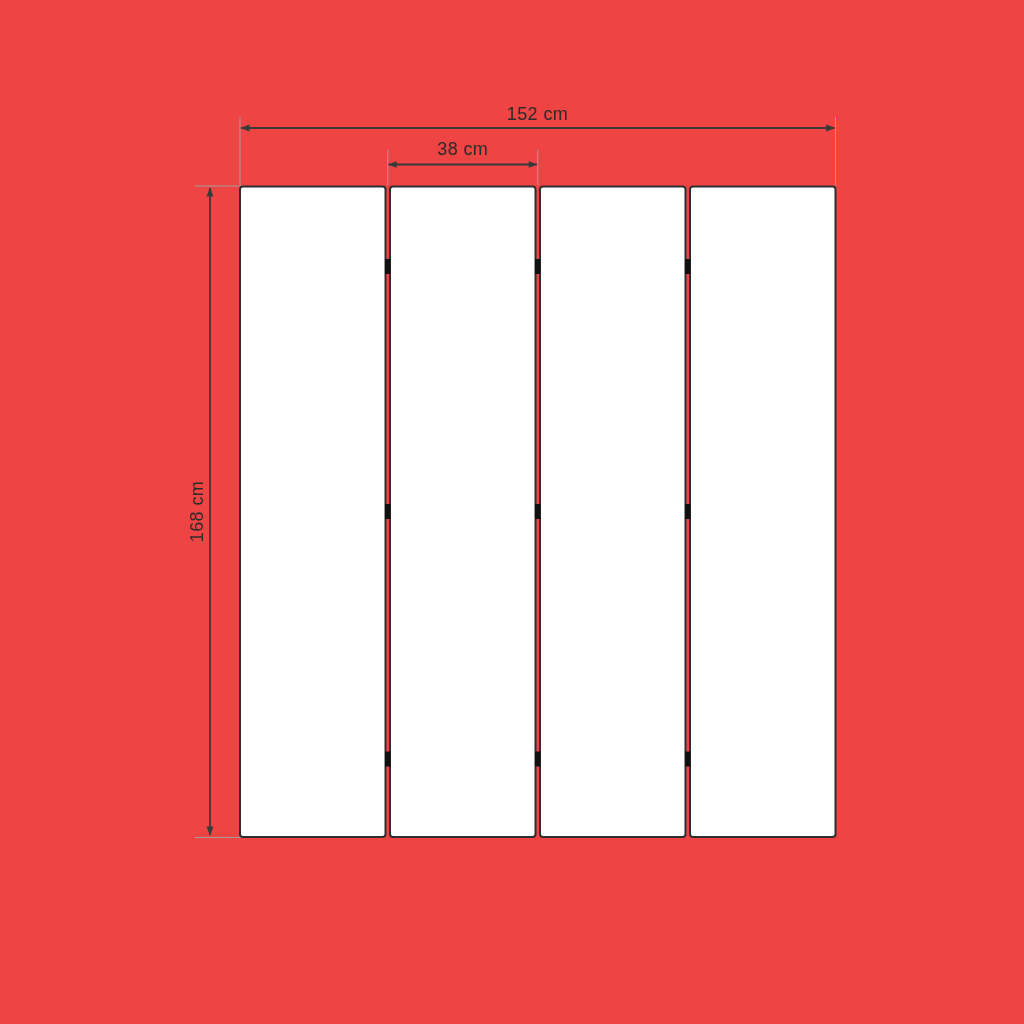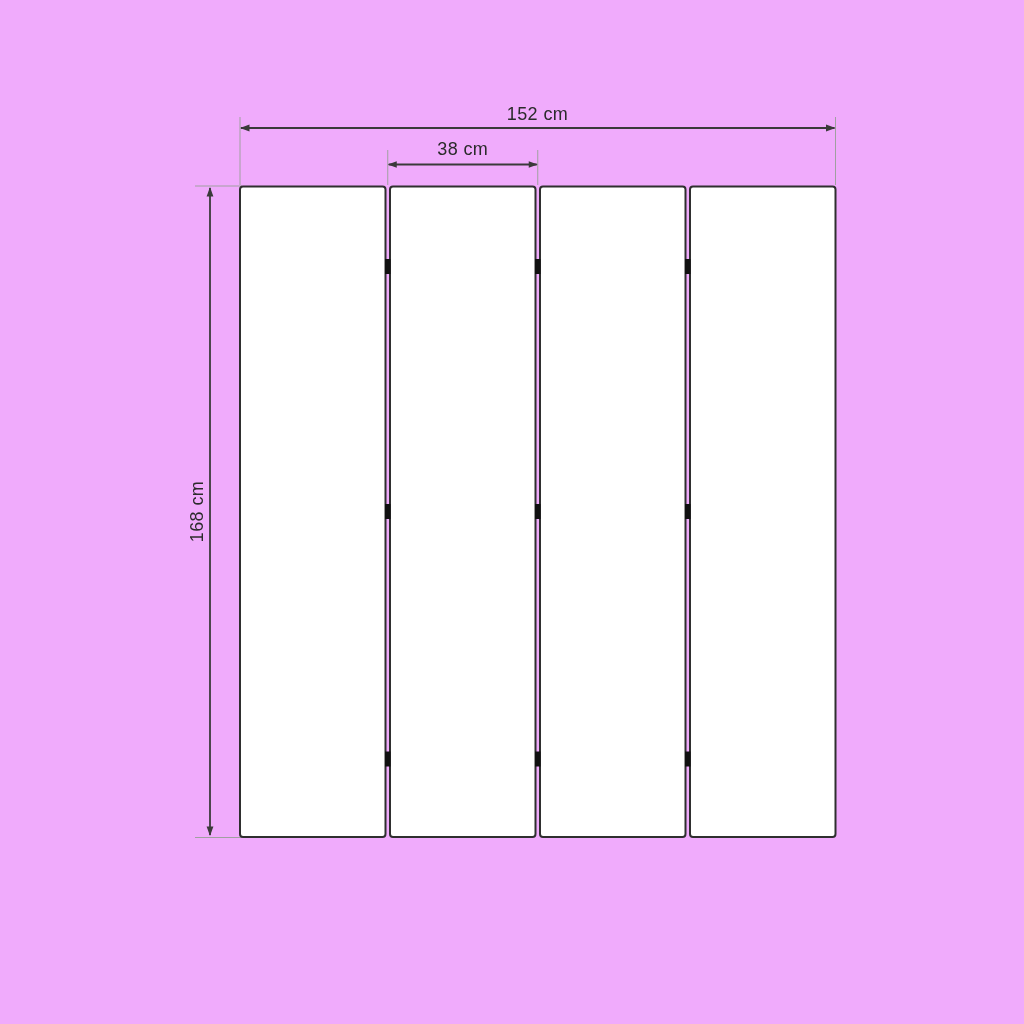--- a/index.html
+++ b/index.html
@@ -4,21 +4,21 @@
 <style>
   html, body {
     margin: 0;
     padding: 0;
     background: #ffffff;
   }
   .stage {
     position: relative;
     width: 1024px;
     height: 1024px;
-    background: #f0abfc;
+    background: #ef4444;
     overflow: hidden;
     font-family: "Liberation Sans", "DejaVu Sans", sans-serif;
   }
   svg { display: block; }
   .panel {
     fill: #ffffff;
     stroke: #2f2f2f;
     stroke-width: 2;
   }
   .hinge {

